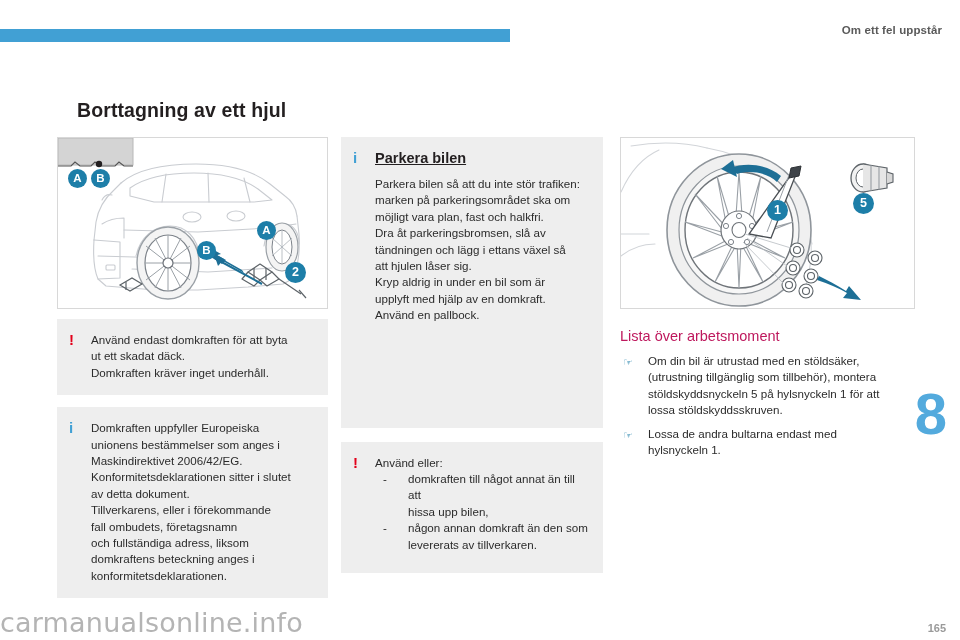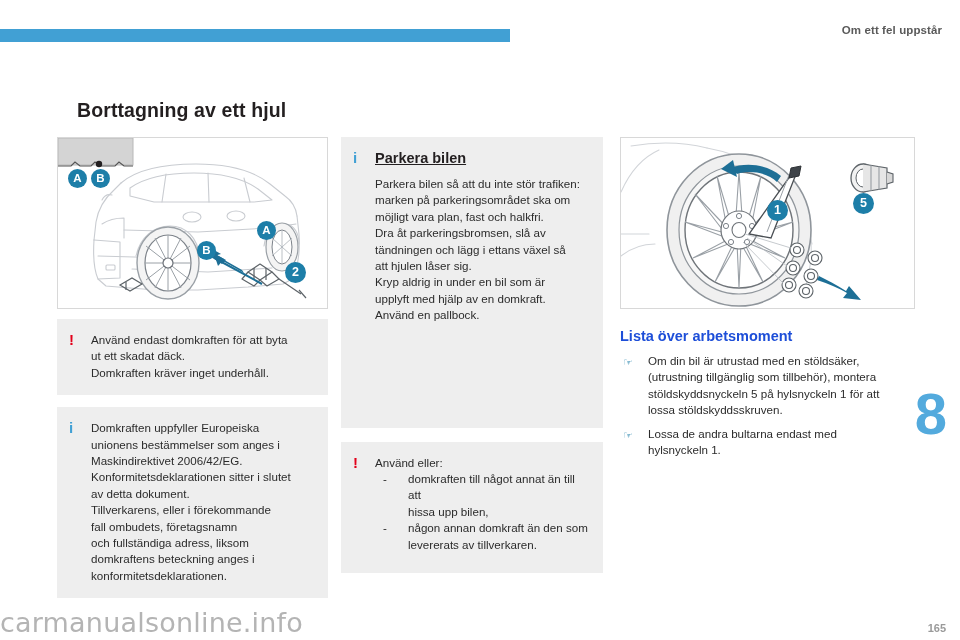--- a/index.html
+++ b/index.html
@@ -79,21 +79,21 @@
   .note ul.dash { list-style: none; margin: 0; padding: 0; }
   .note ul.dash li {
     position: relative; padding-left: 33px; margin: 0;
   }
   .note ul.dash li .dash-mark {
     position: absolute; left: 8px; top: 0;
   }
 
   
   .sec-title {
-    font-size: 14.5px; font-weight: bold; color: #1d4ed8;
+    font-size: 14.5px; font-weight: normal; color: #be185d;
     margin: 19px 0 9px 0;
   }
   ul.arrow { list-style: none; margin: 0; padding: 0; }
   ul.arrow li {
     position: relative; padding-left: 28px;
     font-size: 11.6px; line-height: 16.4px; color: #2b2b2b;
     margin-bottom: 7px;
   }
   ul.arrow li .arrow-mark {
     position: absolute; left: 3px; top: 1px;

